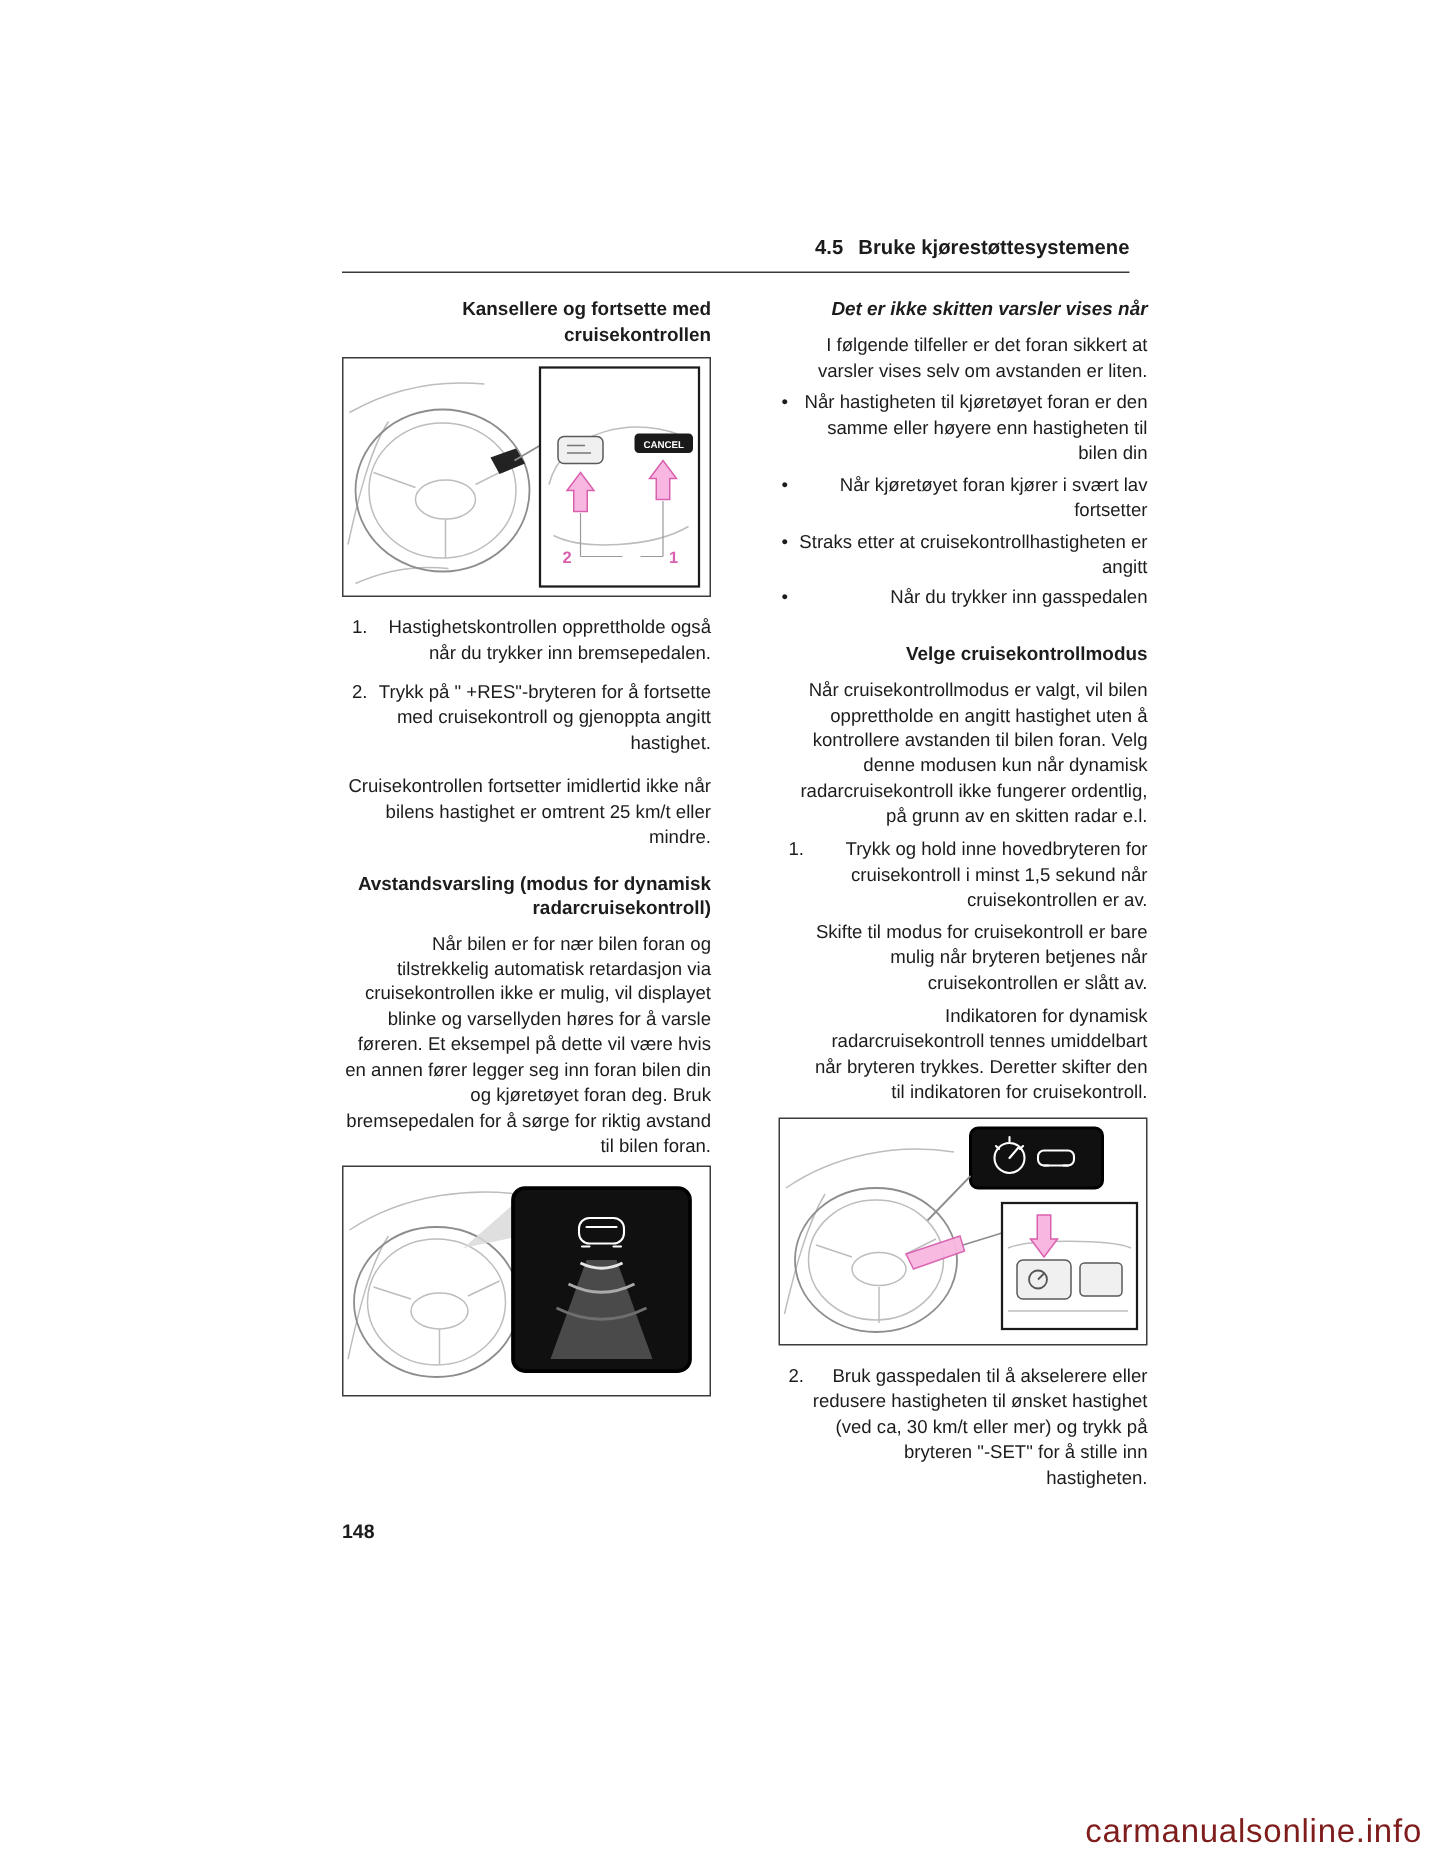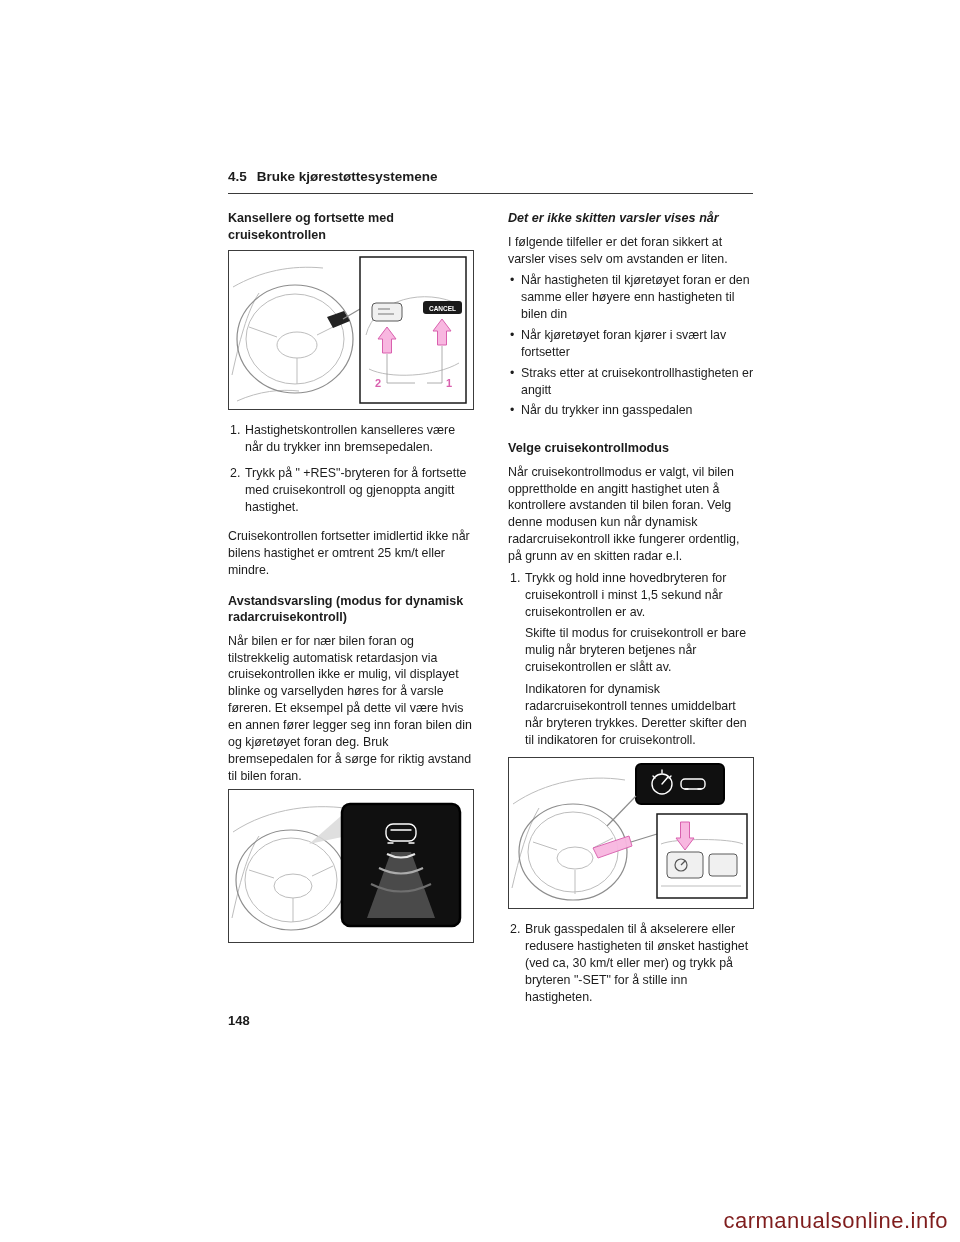--- a/index.html
+++ b/index.html
@@ -7,27 +7,27 @@
     --accent_pink_stroke:#d960ae;
   }
   *{box-sizing:border-box;}
   html,body{margin:0;padding:0;}
   body{
     width:960px;height:1242px;position:relative;overflow:hidden;
     background:#ffffff;color:#1c1c1c;
     font-family:"Liberation Sans","DejaVu Sans",sans-serif;
     font-size:12.4px;line-height:1.36;
   }
-  .content{position:absolute;left:228px;top:168px;width:525px;}
+  .content{position:absolute;left:228px;top:156px;width:525px;text-align:right;}
   .doc-header{
     font-weight:bold;font-size:13.5px;
     padding-bottom:7px;border-bottom:1.2px solid #3a3a3a;margin-bottom:16px;
   }
   .doc-header .hnum{margin-right:10px;}
-  .columns{display:flex;gap:34px;align-items:flex-start;}
+  .columns{display:flex;gap:45px;align-items:flex-start;}
   .col{width:246px;}
   h3{font-size:12.6px;font-weight:bold;margin:14px 0 7px;line-height:1.3;}
   h3.first{margin-top:0;}
   h3.italic{font-style:italic;}
   p{margin:0 0 5px;}
   .figure{
     border:1px solid #3c3c3c;background:#fff;margin:4px 0 12px;
   }
   .figure svg{display:block;}
   
@@ -102,21 +102,21 @@
             <line class="calloutline" x1="198" y1="132" x2="213" y2="132"></line>
           </g>
           <text class="callout" x="146" y="136">2</text>
           <text class="callout" x="217" y="136">1</text>
         </svg>
       </div>
 
       <div class="oli">
         <span class="num">1.</span>
         <div class="libody">
-          <p>Hastighetskontrollen kanselleres være når du trykker inn bremsepedalen.</p>
+          <p>Hastighetskontrollen opprettholde også når du trykker inn bremsepedalen.</p>
         </div>
       </div>
       <div class="oli">
         <span class="num">2.</span>
         <div class="libody">
           <p>Trykk på " +RES"-bryteren for å fortsette med cruisekontroll og gjenoppta angitt hastighet.</p>
         </div>
       </div>
 
       <p class="note">Cruisekontrollen fortsetter imidlertid ikke når bilens hastighet er omtrent 25 km/t eller mindre.</p>

